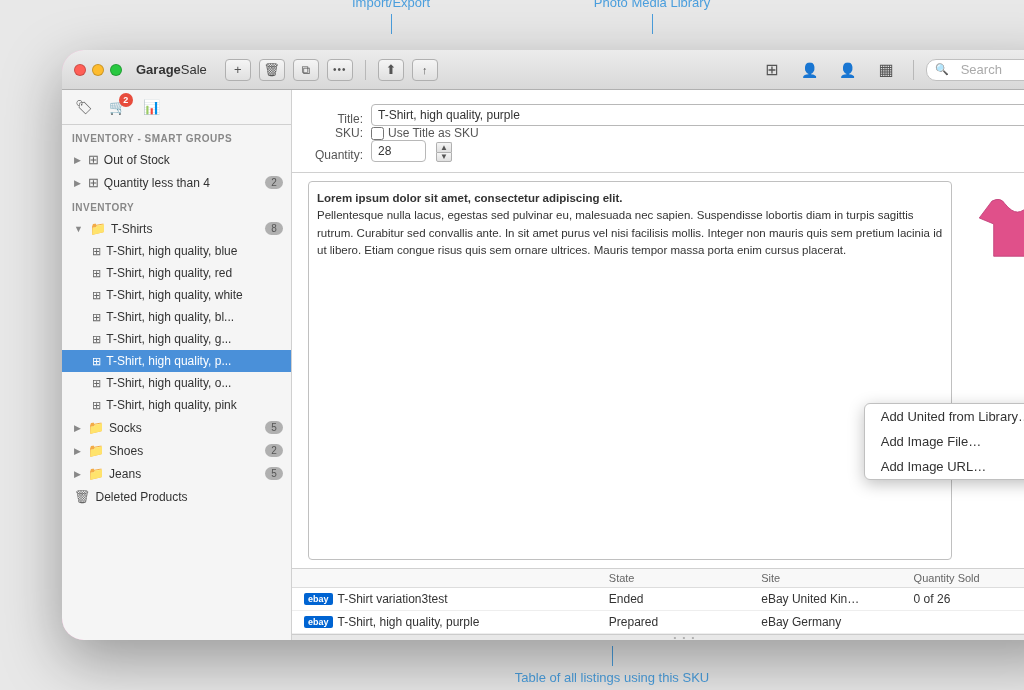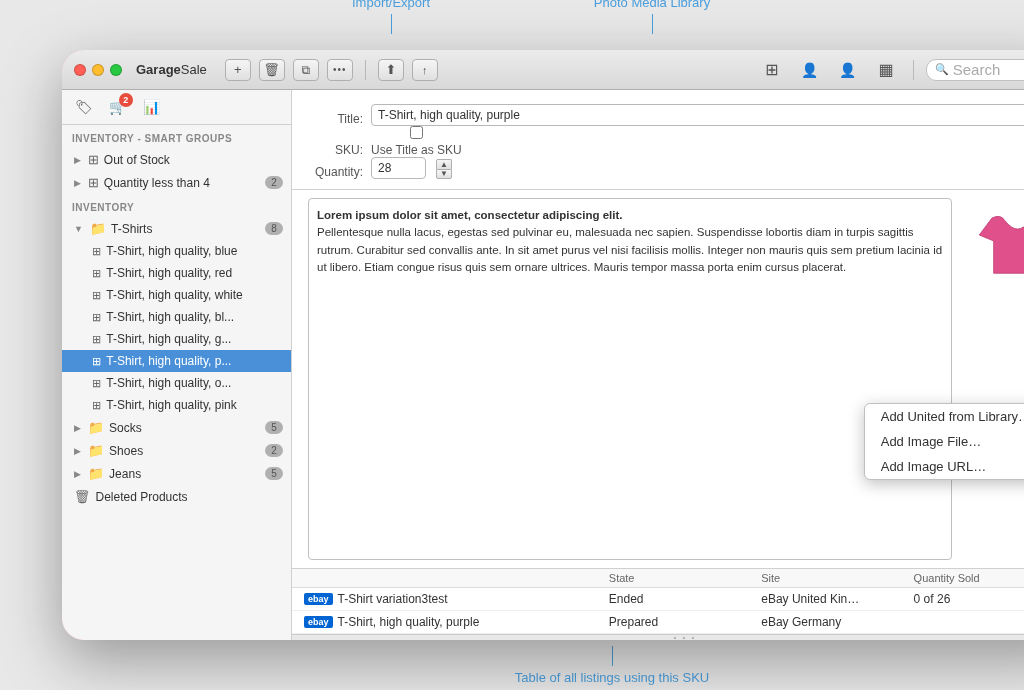--- a/index.html
+++ b/index.html
@@ -268,21 +268,20 @@
     .form-input.barcode-input { flex: 1; }
     .form-input.qty-input { width: 55px; }
 
     .checkbox-label {
       display: flex;
       align-items: center;
       gap: 4px;
       font-size: 12px;
       color: #555;
       cursor: pointer;
-      flex-direction: column;
     }
 
     .stepper {
       display: flex;
       flex-direction: column;
       margin-left: 2px;
     }
     .stepper-btn {
       width: 16px;
       height: 10px;
@@ -521,21 +520,21 @@
       </div>
       <div class="toolbar-icon-btn">
         <span style="font-size:14px;">👤</span>
       </div>
       <div class="toolbar-icon-btn">
         <span>▦</span>
       </div>
       <div class="toolbar-separator"></div>
       <div class="search-bar">
         <span style="font-size:11px;">🔍</span>
-        <span style="color:#aaa; font-size:15px;">Search</span>
+        <span style="color:#aaa; font-size:13px;margin-left:8px;">Search</span>
       </div>
     </div>
 
     <div class="main-content">
 
       <div class="sidebar">
 
         <div class="sidebar-toolbar">
           <div class="sidebar-tool-btn">
             <span>🏷</span>

